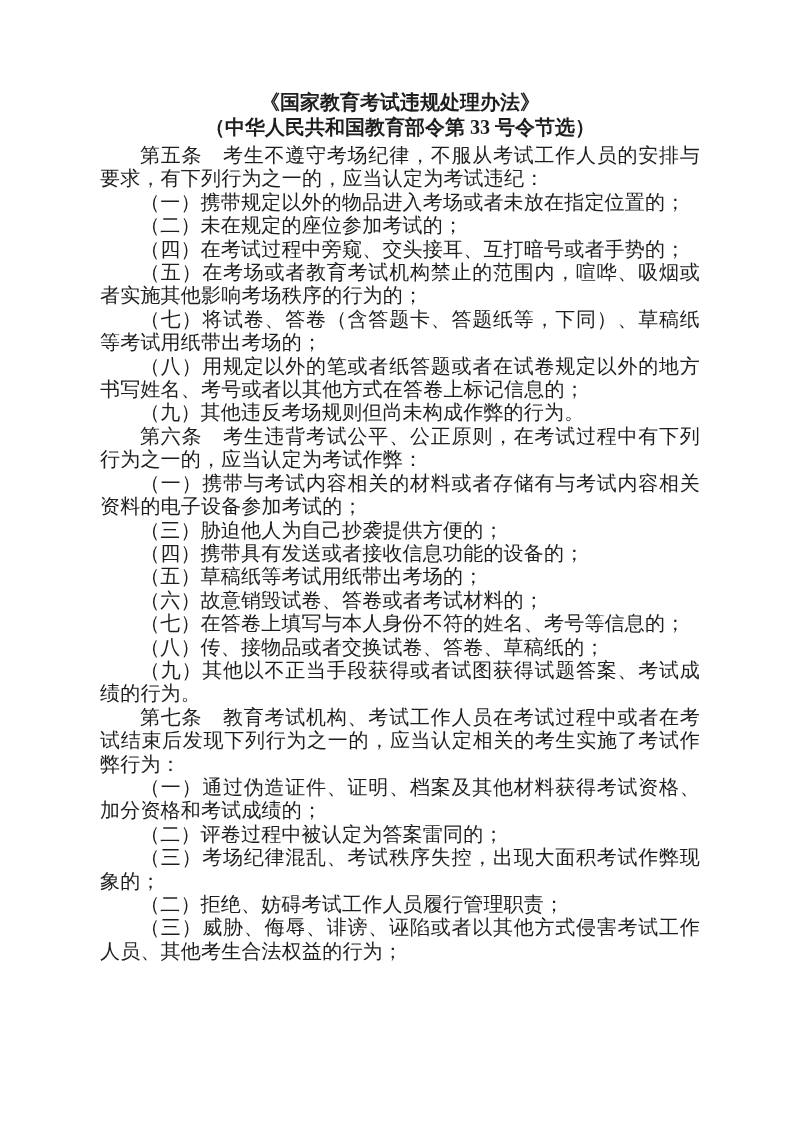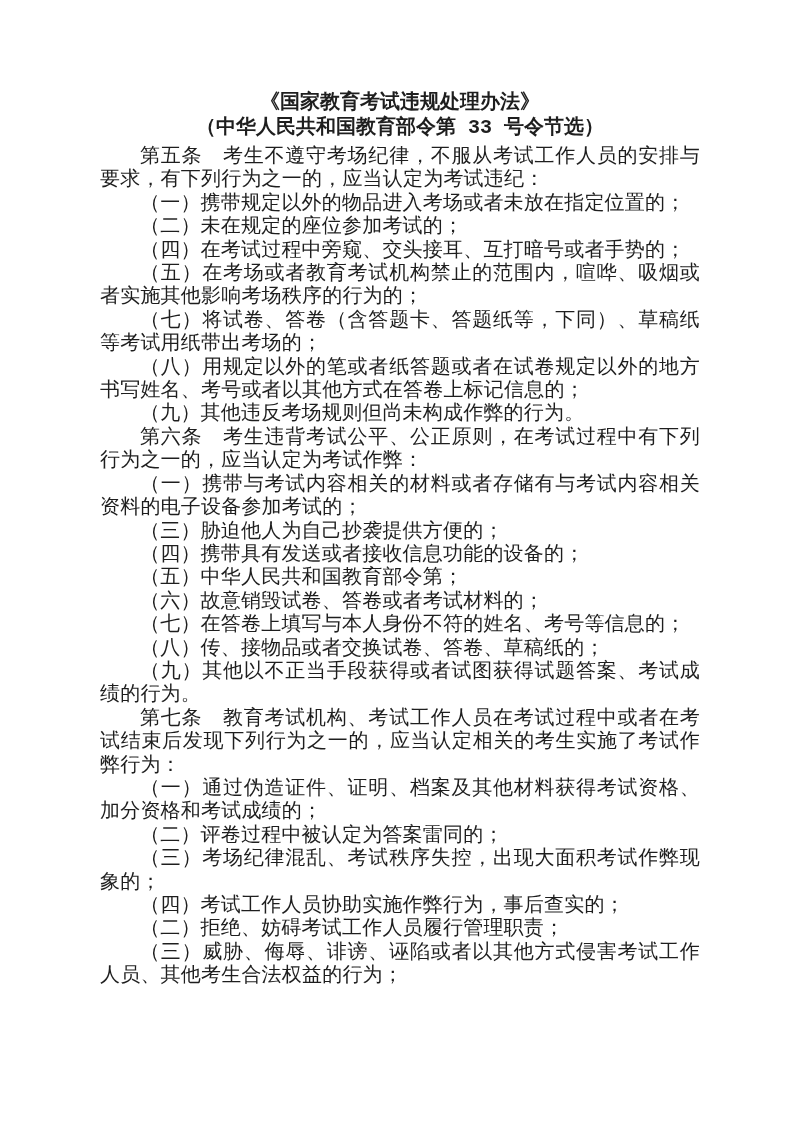--- a/index.html
+++ b/index.html
@@ -19,21 +19,20 @@
   }
   .doc-title {
     text-align: center;
     font-weight: bold;
     font-size: 20px;
     line-height: 25px;
     margin: 0 0 4px 0;
   }
   .doc-title .title-line {
     display: block;
-    font-family: Liberation Mono, monospace;
   }
   .doc-body p.para {
     margin: 0;
     font-size: 20px;
     line-height: 23.4px;
     text-indent: 2em;
     text-align: justify;
     letter-spacing: 0.2px;
   }
 </style>
@@ -51,26 +50,25 @@
       <p class="para">（二）未在规定的座位参加考试的；</p>
       <p class="para">（四）在考试过程中旁窥、交头接耳、互打暗号或者手势的；</p>
       <p class="para">（五）在考场或者教育考试机构禁止的范围内，喧哗、吸烟或者实施其他影响考场秩序的行为的；</p>
       <p class="para">（七）将试卷、答卷（含答题卡、答题纸等，下同）、草稿纸等考试用纸带出考场的；</p>
       <p class="para">（八）用规定以外的笔或者纸答题或者在试卷规定以外的地方书写姓名、考号或者以其他方式在答卷上标记信息的；</p>
       <p class="para">（九）其他违反考场规则但尚未构成作弊的行为。</p>
       <p class="para">第六条　考生违背考试公平、公正原则，在考试过程中有下列行为之一的，应当认定为考试作弊：</p>
       <p class="para">（一）携带与考试内容相关的材料或者存储有与考试内容相关资料的电子设备参加考试的；</p>
       <p class="para">（三）胁迫他人为自己抄袭提供方便的；</p>
       <p class="para">（四）携带具有发送或者接收信息功能的设备的；</p>
-      <p class="para">（五）中华人民共和国教育部令第；</p>
+      <p class="para">（五）草稿纸等考试用纸带出考场的；</p>
       <p class="para">（六）故意销毁试卷、答卷或者考试材料的；</p>
       <p class="para">（七）在答卷上填写与本人身份不符的姓名、考号等信息的；</p>
       <p class="para">（八）传、接物品或者交换试卷、答卷、草稿纸的；</p>
       <p class="para">（九）其他以不正当手段获得或者试图获得试题答案、考试成绩的行为。</p>
       <p class="para">第七条　教育考试机构、考试工作人员在考试过程中或者在考试结束后发现下列行为之一的，应当认定相关的考生实施了考试作弊行为：</p>
       <p class="para">（一）通过伪造证件、证明、档案及其他材料获得考试资格、加分资格和考试成绩的；</p>
       <p class="para">（二）评卷过程中被认定为答案雷同的；</p>
       <p class="para">（三）考场纪律混乱、考试秩序失控，出现大面积考试作弊现象的；</p>
-      <p class="para">（四）考试工作人员协助实施作弊行为，事后查实的；</p>
       <p class="para">（二）拒绝、妨碍考试工作人员履行管理职责；</p>
       <p class="para">（三）威胁、侮辱、诽谤、诬陷或者以其他方式侵害考试工作人员、其他考生合法权益的行为；</p>
     </div>
 </div>
 
 </body></html>

